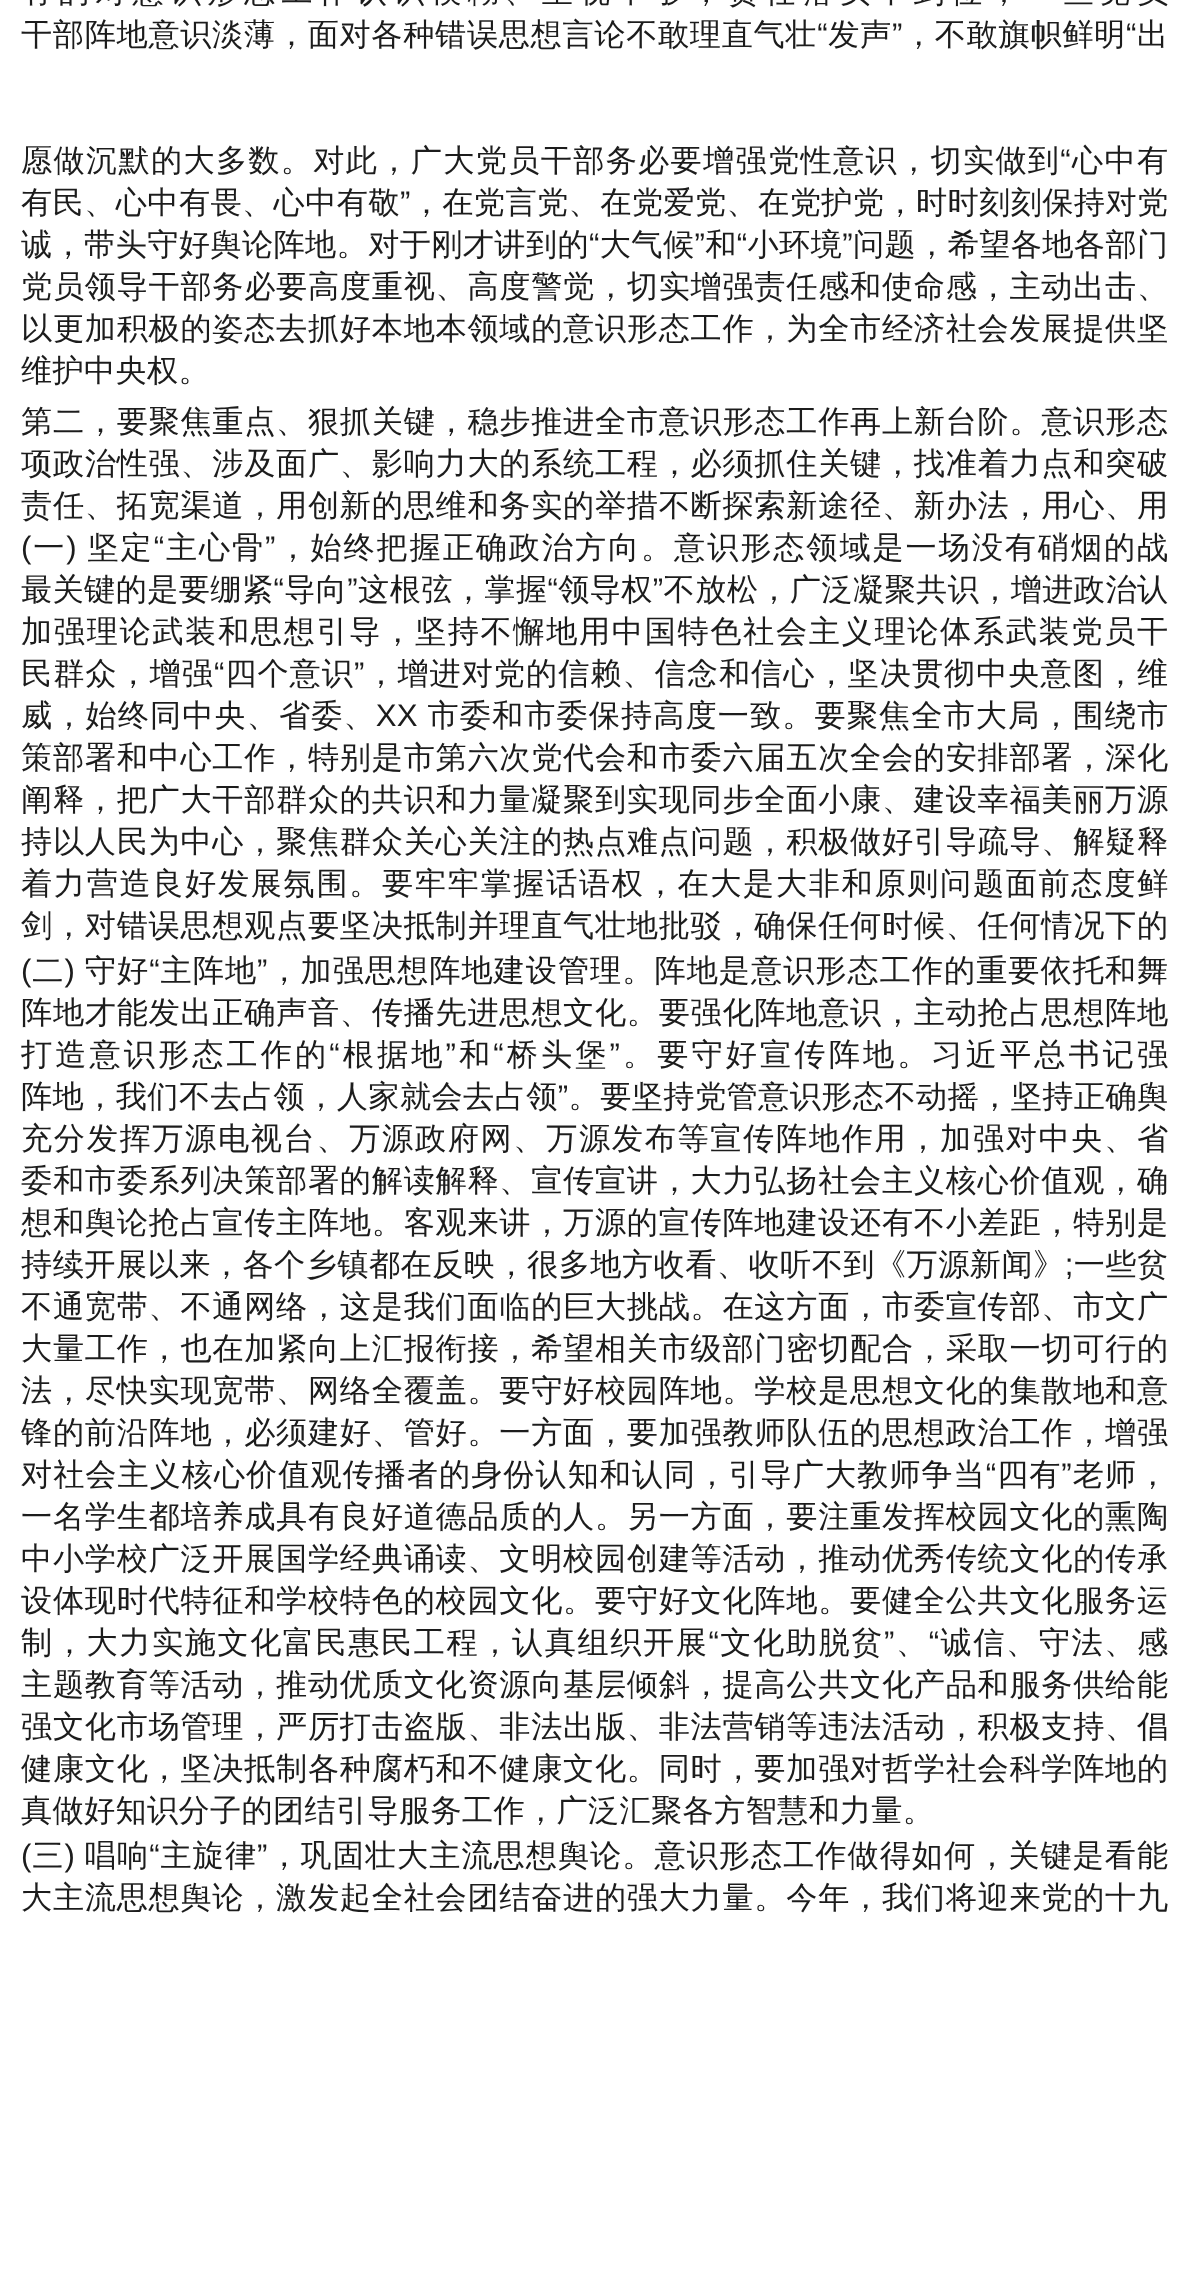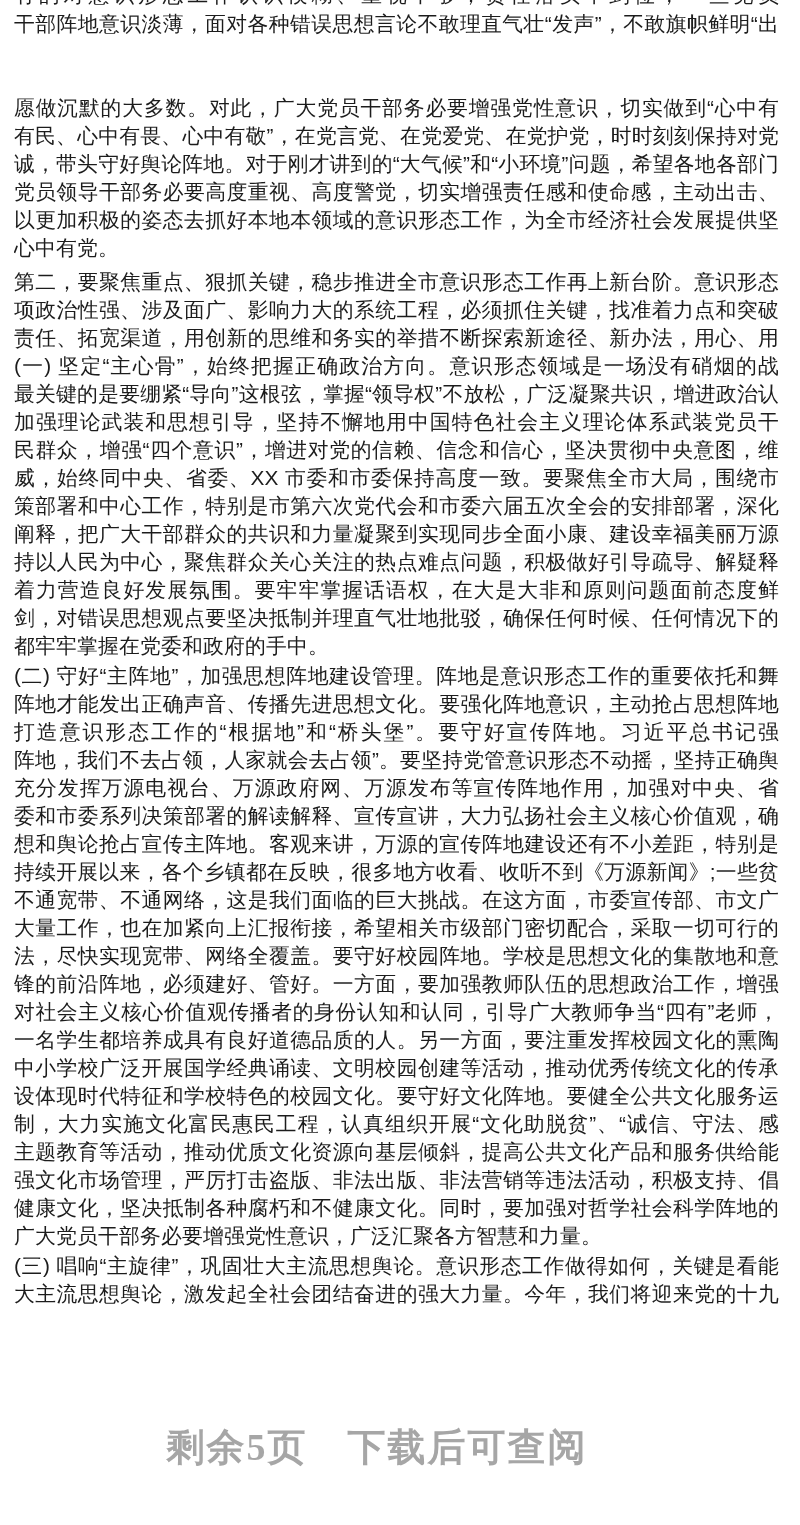--- a/index.html
+++ b/index.html
@@ -56,55 +56,51 @@
       <div class="clip-wrap">
         <div class="tline full">有的对意识形态工作认识模糊、重视不够，责任落实不到位，一些党员</div>
       </div>
       <div class="tline full">干部阵地意识淡薄，面对各种错误思想言论不敢理直气壮“发声”，不敢旗帜鲜明“出气”，甘</div>
       <div class="spacer" style="height: 56px;"></div>
       <div class="tline full">愿做沉默的大多数。对此，广大党员干部务必要增强党性意识，切实做到“心中有党、心中</div>
       <div class="tline full">有民、心中有畏、心中有敬”，在党言党、在党爱党、在党护党，时时刻刻保持对党的绝对忠</div>
       <div class="tline full">诚，带头守好舆论阵地。对于刚才讲到的“大气候”和“小环境”问题，希望各地各部门和各级</div>
       <div class="tline full">党员领导干部务必要高度重视、高度警觉，切实增强责任感和使命感，主动出击、抢占先机，</div>
       <div class="tline full">以更加积极的姿态去抓好本地本领域的意识形态工作，为全市经济社会发展提供坚强的思想</div>
-      <div class="tline end">心中有党。</div>
+      <div class="tline end">维护中央权。</div>
       <div class="tline full" style="margin-top: 6px;">第二，要聚焦重点、狠抓关键，稳步推进全市意识形态工作再上新台阶。意识形态工作是一</div>
       <div class="tline full">项政治性强、涉及面广、影响力大的系统工程，必须抓住关键，找准着力点和突破口，强化</div>
       <div class="tline full">责任、拓宽渠道，用创新的思维和务实的举措不断探索新途径、新办法，用心、用情、用力</div>
       <div class="tline full">(一) 坚定“主心骨”，始终把握正确政治方向。意识形态领域是一场没有硝烟的战场，最首要、</div>
       <div class="tline full">最关键的是要绷紧“导向”这根弦，掌握“领导权”不放松，广泛凝聚共识，增进政治认同。要</div>
       <div class="tline full">加强理论武装和思想引导，坚持不懈地用中国特色社会主义理论体系武装党员干部、教育人</div>
       <div class="tline full">民群众，增强“四个意识”，增进对党的信赖、信念和信心，坚决贯彻中央意图，维护中央权</div>
       <div class="tline full">威，始终同中央、省委、XX 市委和市委保持高度一致。要聚焦全市大局，围绕市委重大决</div>
       <div class="tline full">策部署和中心工作，特别是市第六次党代会和市委六届五次全会的安排部署，深化理论研究</div>
       <div class="tline full">阐释，把广大干部群众的共识和力量凝聚到实现同步全面小康、建设幸福美丽万源上来;坚</div>
       <div class="tline full">持以人民为中心，聚焦群众关心关注的热点难点问题，积极做好引导疏导、解疑释惑工作，</div>
       <div class="tline full">着力营造良好发展氛围。要牢牢掌握话语权，在大是大非和原则问题面前态度鲜明、敢于亮</div>
       <div class="tline full">剑，对错误思想观点要坚决抵制并理直气壮地批驳，确保任何时候、任何情况下的舆论导向，</div>
-      <div class="tline end">都牢牢掌握在党委和政府的手中。</div>
       <div class="tline full" style="margin-top: 2px;">(二) 守好“主阵地”，加强思想阵地建设管理。阵地是意识形态工作的重要依托和舞台，有了</div>
       <div class="tline full">阵地才能发出正确声音、传播先进思想文化。要强化阵地意识，主动抢占思想阵地制高点，</div>
       <div class="tline full">打造意识形态工作的“根据地”和“桥头堡”。要守好宣传阵地。习近平总书记强调：“宣传思想</div>
       <div class="tline full">阵地，我们不去占领，人家就会去占领”。要坚持党管意识形态不动摇，坚持正确舆论导向，</div>
       <div class="tline full">充分发挥万源电视台、万源政府网、万源发布等宣传阵地作用，加强对中央、省委、XX 市</div>
       <div class="tline full">委和市委系列决策部署的解读解释、宣传宣讲，大力弘扬社会主义核心价值观，确保主流思</div>
       <div class="tline full">想和舆论抢占宣传主阵地。客观来讲，万源的宣传阵地建设还有不小差距，特别是精准扶贫</div>
       <div class="tline full">持续开展以来，各个乡镇都在反映，很多地方收看、收听不到《万源新闻》;一些贫困村仍然</div>
       <div class="tline full">不通宽带、不通网络，这是我们面临的巨大挑战。在这方面，市委宣传部、市文广新局做了</div>
       <div class="tline full">大量工作，也在加紧向上汇报衔接，希望相关市级部门密切配合，采取一切可行的措施和办</div>
       <div class="tline full">法，尽快实现宽带、网络全覆盖。要守好校园阵地。学校是思想文化的集散地和意识形态交</div>
       <div class="tline full">锋的前沿阵地，必须建好、管好。一方面，要加强教师队伍的思想政治工作，增强教师队伍</div>
       <div class="tline full">对社会主义核心价值观传播者的身份认知和认同，引导广大教师争当“四有”老师，努力把每</div>
       <div class="tline full">一名学生都培养成具有良好道德品质的人。另一方面，要注重发挥校园文化的熏陶作用，在</div>
       <div class="tline full">中小学校广泛开展国学经典诵读、文明校园创建等活动，推动优秀传统文化的传承发展，建</div>
       <div class="tline full">设体现时代特征和学校特色的校园文化。要守好文化阵地。要健全公共文化服务运行保障机</div>
       <div class="tline full">制，大力实施文化富民惠民工程，认真组织开展“文化助脱贫”、“诚信、守法、感恩、奋进”</div>
       <div class="tline full">主题教育等活动，推动优质文化资源向基层倾斜，提高公共文化产品和服务供给能力。要加</div>
       <div class="tline full">强文化市场管理，严厉打击盗版、非法出版、非法营销等违法活动，积极支持、倡导和发展</div>
       <div class="tline full">健康文化，坚决抵制各种腐朽和不健康文化。同时，要加强对哲学社会科学阵地的管理，认</div>
-      <div class="tline end">广大党员干部务必要增强党性意识，广泛汇聚各方智慧和力量。</div>
+      <div class="tline end">真做好知识分子的团结引导服务工作，广泛汇聚各方智慧和力量。</div>
       <div class="tline full" style="margin-top: 2px;">(三) 唱响“主旋律”，巩固壮大主流思想舆论。意识形态工作做得如何，关键是看能否巩固壮</div>
       <div class="tline full">大主流思想舆论，激发起全社会团结奋进的强大力量。今年，我们将迎来党的十九大和省第</div>
     </div>
-  <div class="footer-banner">
-    <span>剩余5页</span><span class="hint">下载后可查阅</span>
-  </div>
 </div>
 
 </body></html>

